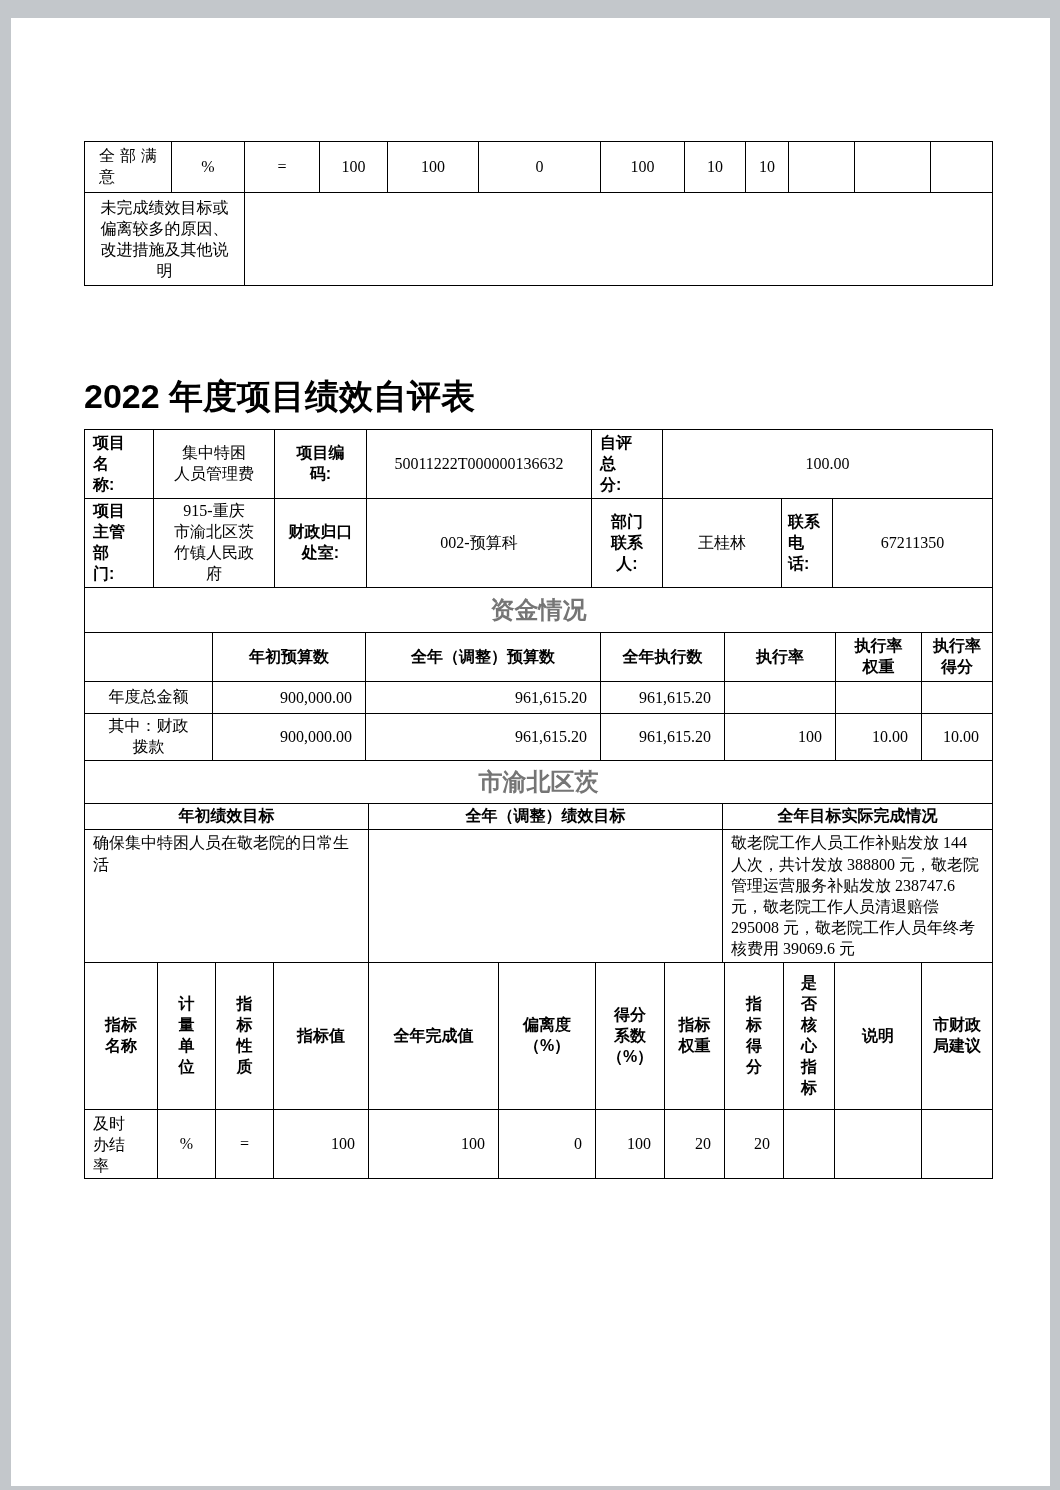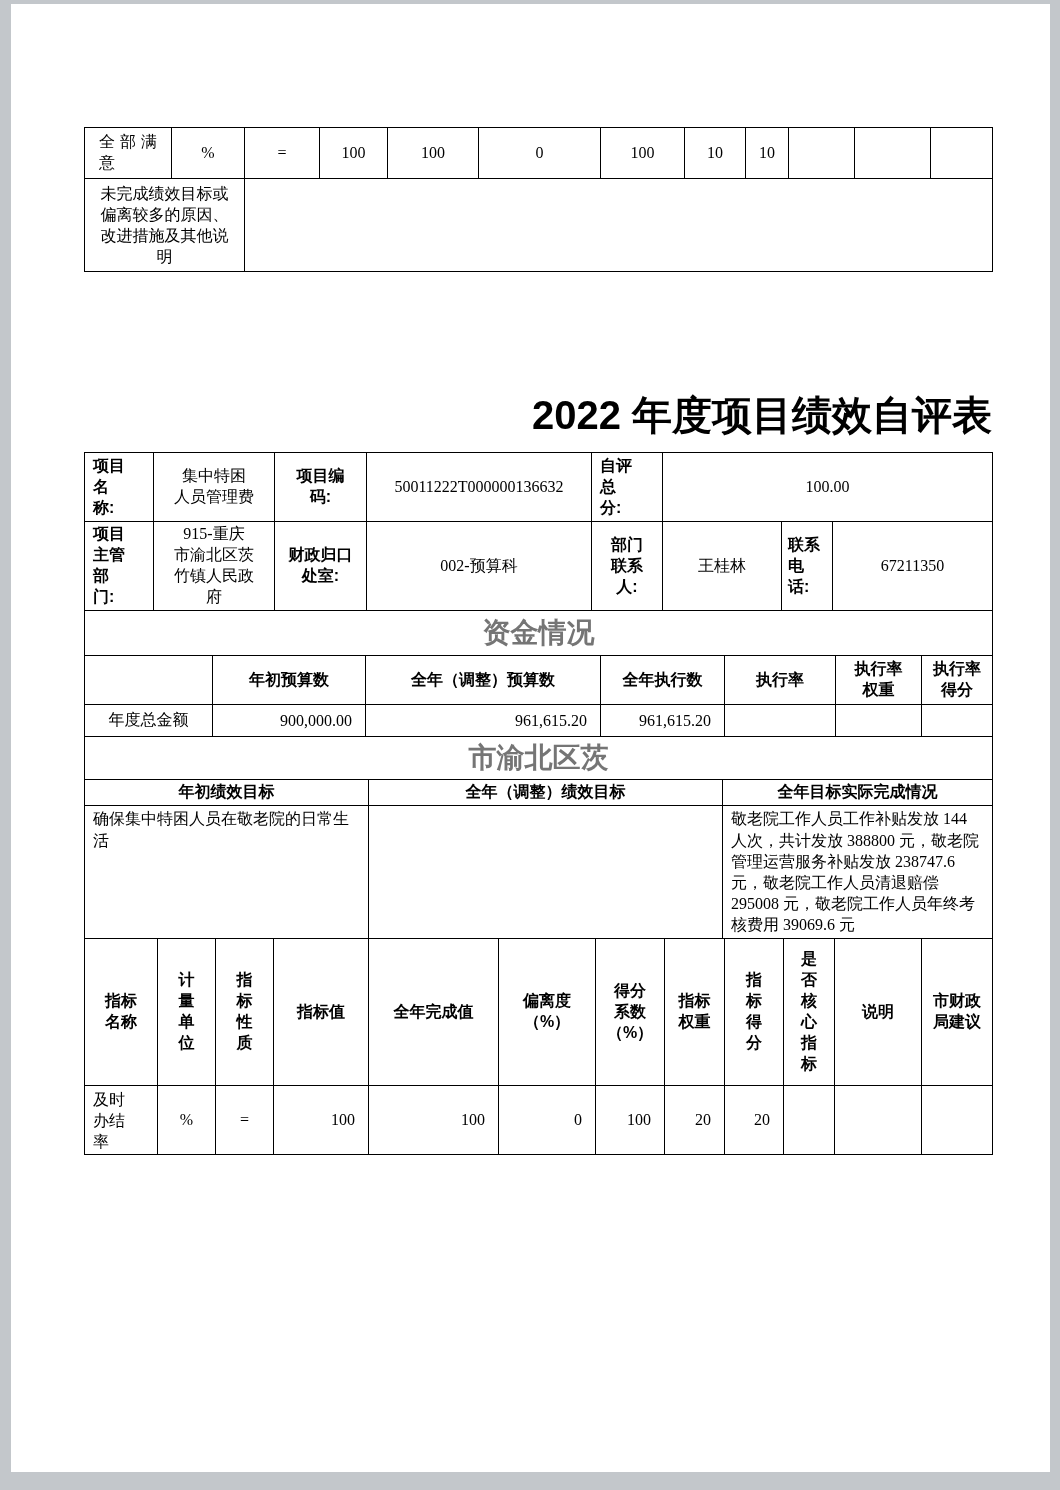--- a/index.html
+++ b/index.html
@@ -4,39 +4,39 @@
 <style>
   html,body{margin:0;padding:0;}
   body{
     width:1060px;height:1490px;
     background:#c3c7cb;
     position:relative;
     font-family:"Liberation Serif","DejaVu Serif",serif;
     color:#000;
   }
   .page{
-    position:absolute;left:11px;top:4px;
+    position:absolute;left:11px;top:18px;
     width:1039px;height:1468px;
     background:#ffffff;
   }
   .content{margin-left:73px;width:908px;}
 
   table{border-collapse:collapse;table-layout:fixed;width:908px;}
   td{
     border:1px solid #000;
     font-size:16px;
     padding:2px 8px;
     vertical-align:middle;
     overflow:hidden;
     word-break:break-word;
   }
   .hei{font-family:"Liberation Sans","DejaVu Sans",sans-serif;font-weight:bold;}
   .sec{
     font-family:"Liberation Sans","DejaVu Sans",sans-serif;
-    font-weight:bold;font-size:28px;color:#757575;
+    font-weight:bold;font-size:24px;color:#757575;
     text-align:center;
   }
   .pre{white-space:pre-line;}
   .c{text-align:center;}
   .l{text-align:left;}
   .r{text-align:right;padding-right:13px;}
   .top{vertical-align:top;}
   .just{text-align:justify;text-justify:inter-character;padding:2px 14px;}
   .lh{line-height:1.32;}
 
@@ -50,25 +50,25 @@
   .rw49 td{height:44px;}
   .rw31 td{height:27px;margin-left:44px;}
   .rw42 td{height:38px;}
   .rw25 td{height:21px;}
   .rw133 td{height:128px;}
   .rw147 td{height:142px;}
   .rw114 td{height:110px;}
   .rw70 td{height:64px;}
 
   h1.doc-title{
-    margin:116px 0 10px 0;
-    text-align:right;
+    margin:88px 0 10px 0;
+    text-align:left;
     font-family:"Liberation Sans","DejaVu Sans",sans-serif;
     font-weight:bold;
-    font-size:40px;
+    font-size:34px;
     color:#000;
   }
 </style>
 </head>
 <body>
 
 <div class="page">
   <div class="content">
 
     <table id="t-carryover">
@@ -186,20 +186,30 @@
 得分</td>
       </tr>
       <tr class="rw31">
         <td class="c">年度总金额</td>
         <td class="r">900,000.00</td>
         <td class="r">961,615.20</td>
         <td class="r">961,615.20</td>
         <td class="r"></td>
         <td class="r"></td>
         <td class="r"></td>
+      </tr>
+      <tr class="rw42">
+        <td class="c pre">其中：财政
+拨款</td>
+        <td class="r">900,000.00</td>
+        <td class="r">961,615.20</td>
+        <td class="r">961,615.20</td>
+        <td class="r">100</td>
+        <td class="r">10.00</td>
+        <td class="r">10.00</td>
       </tr>
     </tbody>
       </table>
 
     <table id="t-goals">
       <colgroup>
         <col style="width:284px">
           <col style="width:354px">
           <col style="width:270px">
       </colgroup>

